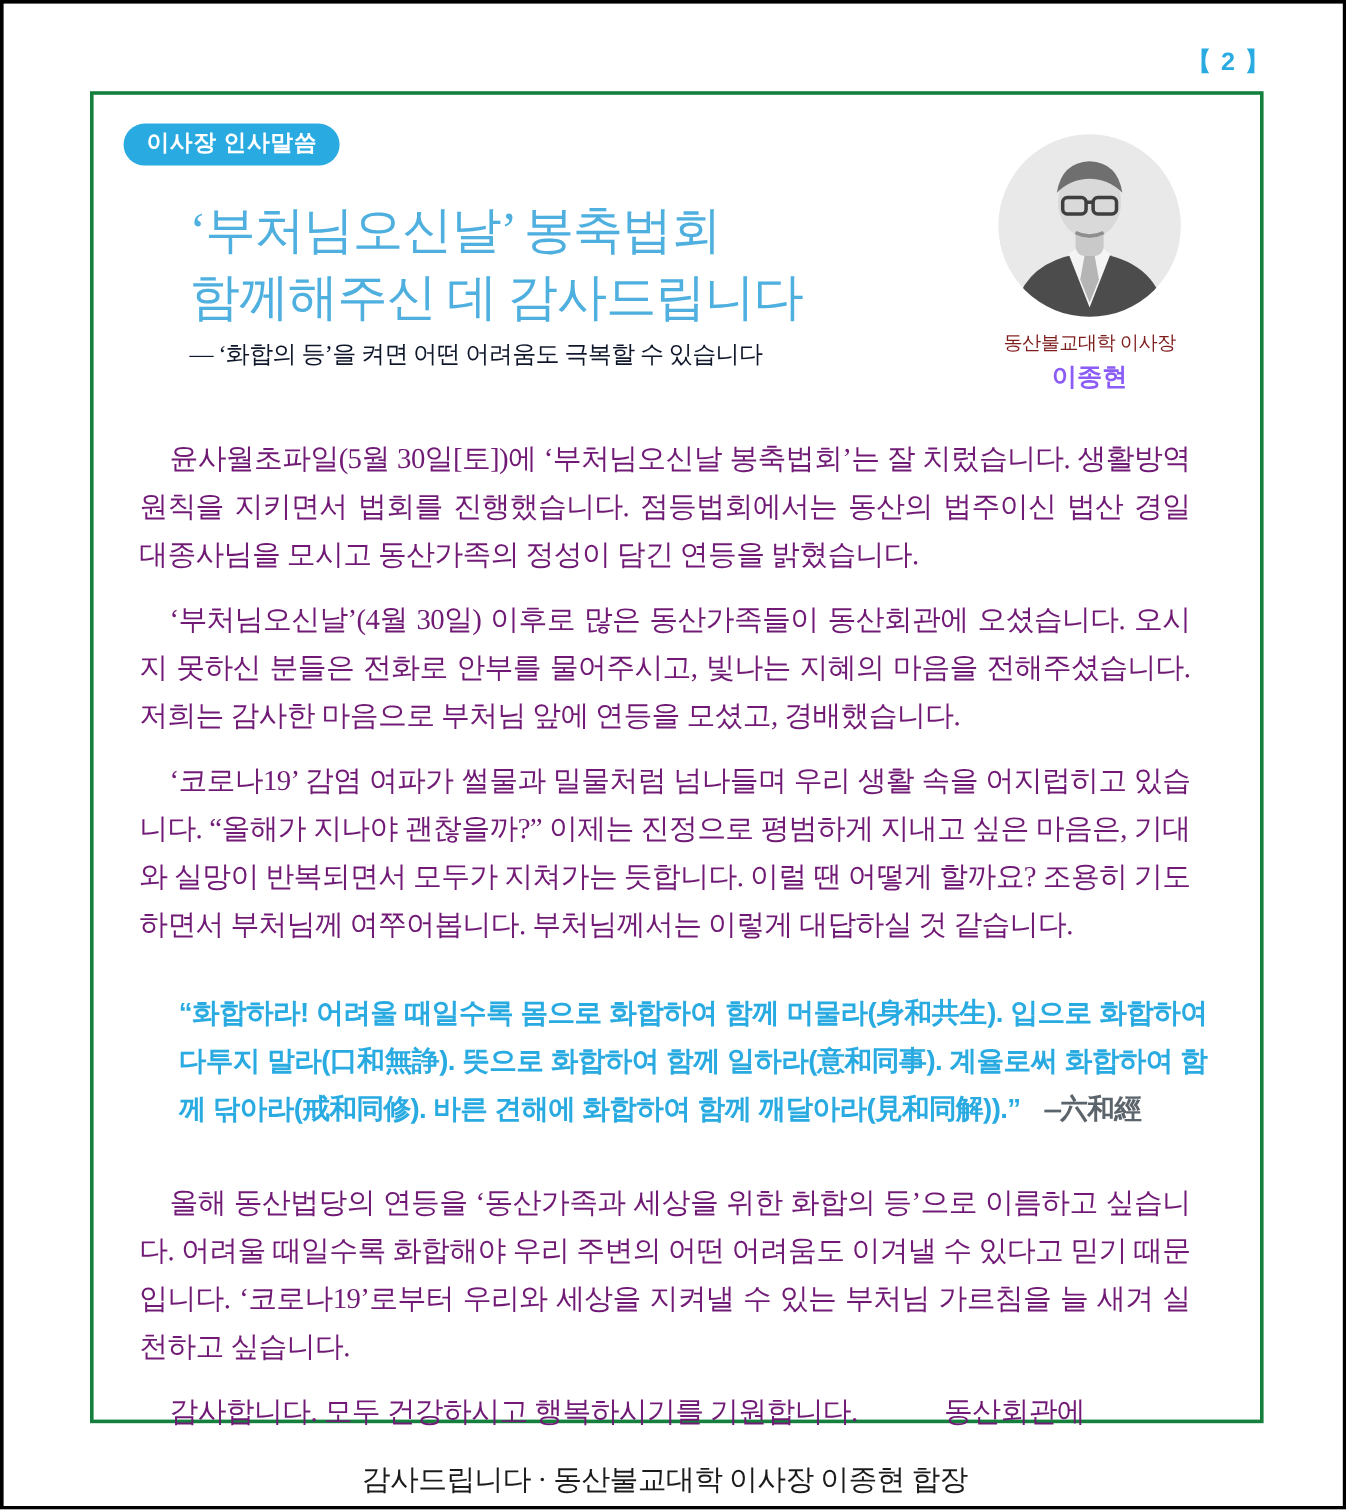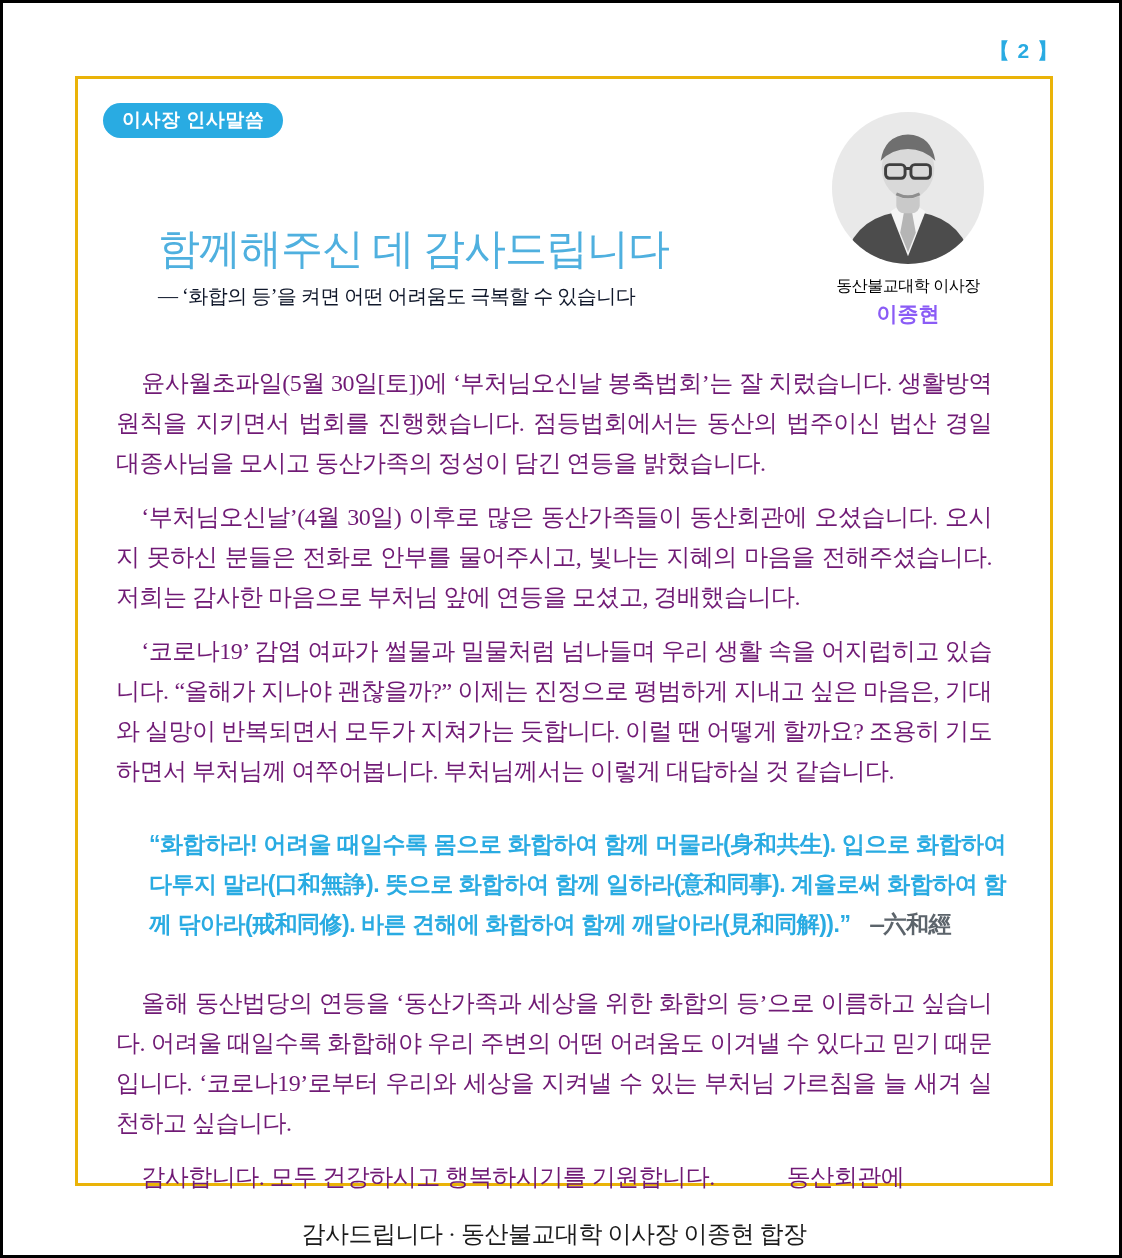--- a/index.html
+++ b/index.html
@@ -15,21 +15,21 @@
   .page-num {
     position: absolute; top: 34px; right: 60px;
     color: #29ABE2;
     font-family: "Liberation Sans", sans-serif;
     font-weight: bold; font-size: 21px; letter-spacing: 1px;
   }
   .content-box {
     position: absolute; left: 72px; top: 73px;
     width: 978px; height: 1110px;
     box-sizing: border-box;
-    border: 3px solid #eab308;
+    border: 3px solid #15803d;
     background: #ffffff;
   }
   .badge {
     position: absolute; left: 25px; top: 24px;
     background: #29ABE2; color: #ffffff;
     font-family: "Liberation Sans", sans-serif;
     font-weight: bold; font-size: 19px;
     line-height: 22px;
     padding: 6px 19px 7px 19px;
     border-radius: 18px;
@@ -52,21 +52,21 @@
     letter-spacing: -0.5px;
   }
   .profile {
     position: absolute; top: 31px; right: 54px;
     width: 176px; text-align: center;
   }
   .photo-wrap { width: 156px; height: 156px; margin: 0 auto; }
   .profile .affiliation {
     margin-top: 10px;
     font-family: "Liberation Sans", sans-serif;
-    font-size: 16px; color: #000000; letter-spacing: -0.5px;
+    font-size: 16px; color: #7f1d1d; letter-spacing: -0.5px;
   }
   .profile .name {
     margin-top: 3px;
     font-family: Liberation Mono, monospace;
     font-weight: bold; font-size: 21px; color: #8b5cf6;
   }
   .body-text {
     margin: 49px 44px 0 24px;
   }
   .body-text p {
@@ -129,21 +129,21 @@
             <path d="M68,86 Q80,92 92,86" fill="none" stroke="#8e8e8e" stroke-width="3"></path>
           </g>
         </svg>
       </div>
       <div class="affiliation">동산불교대학 이사장</div>
       <div class="name">이종현</div>
     </div>
 
     <div class="header">
       <h1 class="title">
-        <br>
+        <span>‘부처님오신날’ 봉축법회</span><br>
         <span>함께해주신 데 감사드립니다</span>
       </h1>
       <div class="subtitle">— ‘화합의 등’을 켜면 어떤 어려움도 극복할 수 있습니다</div>
     </div>
 
     <div class="body-text">
       <p>윤사월초파일(5월 30일[토])에 ‘부처님오신날 봉축법회’는 잘 치렀습니다. 생활방역 원칙을 지키면서 법회를 진행했습니다. 점등법회에서는 동산의 법주이신 법산 경일 대종사님을 모시고 동산가족의 정성이 담긴 연등을 밝혔습니다.</p>
       <p>‘부처님오신날’(4월 30일) 이후로 많은 동산가족들이 동산회관에 오셨습니다. 오시지 못하신 분들은 전화로 안부를 물어주시고, 빛나는 지혜의 마음을 전해주셨습니다. 저희는 감사한 마음으로 부처님 앞에 연등을 모셨고, 경배했습니다.</p>
       <p>‘코로나19’ 감염 여파가 썰물과 밀물처럼 넘나들며 우리 생활 속을 어지럽히고 있습니다. “올해가 지나야 괜찮을까?” 이제는 진정으로 평범하게 지내고 싶은 마음은, 기대와 실망이 반복되면서 모두가 지쳐가는 듯합니다. 이럴 땐 어떻게 할까요? 조용히 기도하면서 부처님께 여쭈어봅니다. 부처님께서는 이렇게 대답하실 것 같습니다.</p>
 

